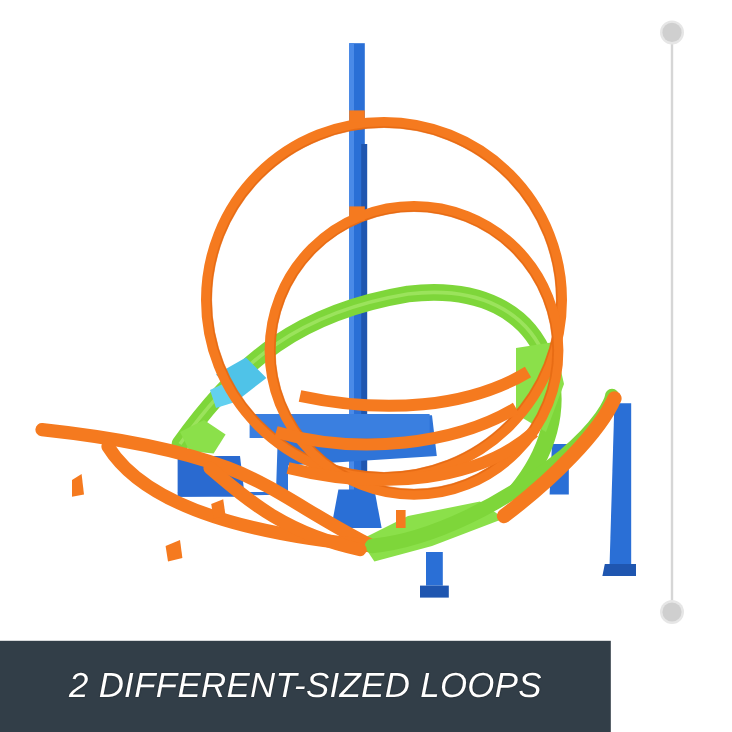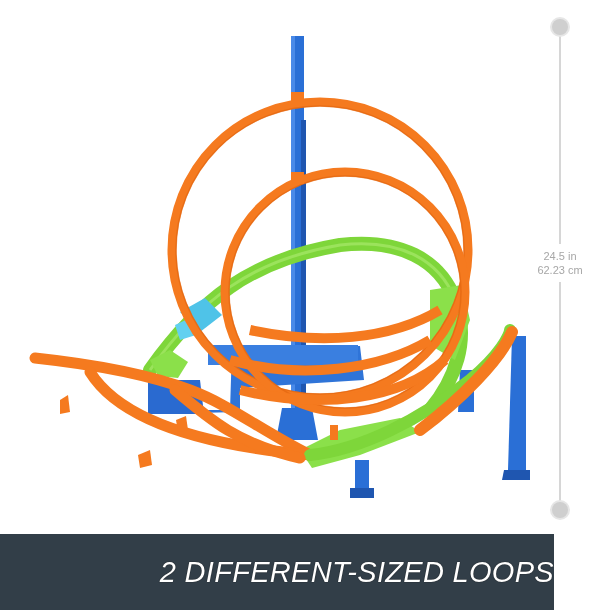--- a/index.html
+++ b/index.html
@@ -45,25 +45,25 @@
       padding: 5px 0;
       font-family: "Liberation Sans", sans-serif;
       font-size: 11px;
       line-height: 14px;
       color: #a7a7a7;
     }
     .measure .label span { display: block; }
     .banner {
       position: absolute;
       left: 0; top: 534px;
-      width: 554px; height: 76px;
+      width: 509px; height: 76px;
       background: #323e48;
       display: flex;
       flex-direction: column;
-      align-items: flex-end;
+      align-items: center;
       justify-content: center;
     }
     .banner .headline {
       font-family: "Liberation Sans", sans-serif;
       font-style: italic;
       font-size: 29px;
       line-height: 32px;
       color: #ffffff;
       letter-spacing: 0.3px;
       text-align: center;
@@ -144,22 +144,18 @@
       <polygon points="138,455 150,450 152,465 140,468"></polygon>
       <polygon points="176,420 186,416 188,430 178,432"></polygon>
       <polygon points="330,425 338,425 338,440 330,440"></polygon>
     </g>
   </svg>
 
   <div class="measure">
     <div class="line"></div>
     <div class="dot top"></div>
     <div class="dot bottom"></div>
-    <div class="label">
-      <span>24.5 in</span>
-      <span>62.23 cm</span>
-    </div>
   </div>
 
   <div class="banner">
     <div class="headline">2 DIFFERENT-SIZED LOOPS</div>
   </div>
 </div>
 
 </body></html>

